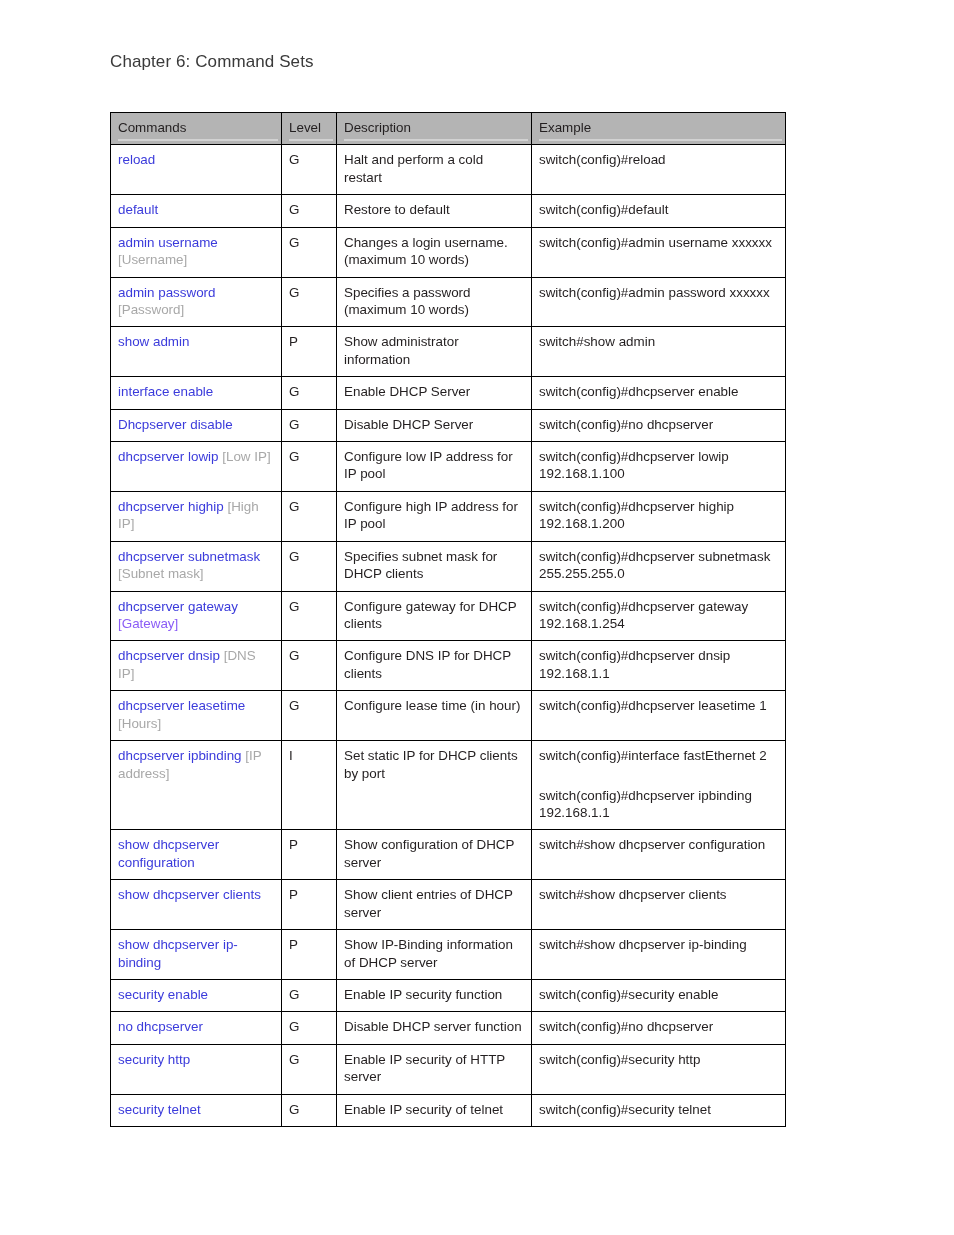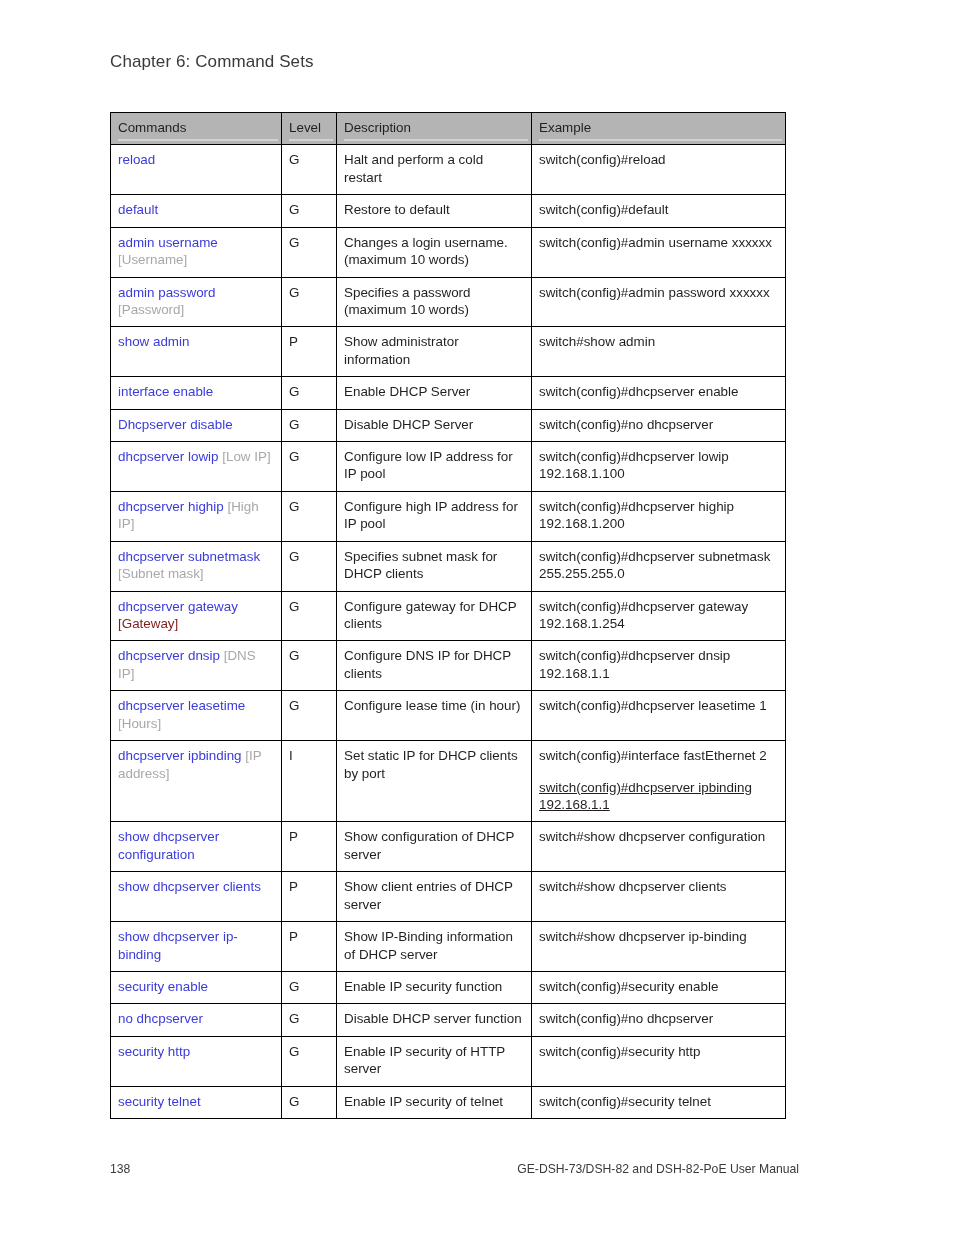--- a/index.html
+++ b/index.html
@@ -67,26 +67,26 @@
   }
   thead th::after{
     content:"";
     position:absolute;
     left:7px; right:3px; bottom:3px;
     height:2px;
     background:#d2d2d2;
   }
   td.cell-cmd { color: #3b3bdb; }
   td.cell-cmd .param { color: #a8a8a8; margin-top: 31px; }
-  td.cell-cmd .param-blue { color: #7f1d1d; }
+  td.cell-cmd .param-blue { color: #8b5cf6; }
   td.cell-lvl,
   td.cell-desc,
   td.cell-ex { color: #231f20; }
   td.cell-ex p { margin: 0; }
-  td.cell-ex p + p { margin-top: 14px; text-decoration: underline; }
+  td.cell-ex p + p { margin-top: 22px; }
 
   
   .footer {
     position: absolute;
     left: 110px;
     right: 110px;
     top: 1162px;
     height: 18px;
   }
   .footer .pagenum {
@@ -295,18 +295,14 @@
             <td class="cell-lvl">G</td>
             <td class="cell-desc">Enable IP security of telnet</td>
             <td class="cell-ex">
               <p>switch(config)#security telnet</p>
             </td>
           </tr>
         </tbody>
     </table>
   </div>
 
-  <div class="footer">
-    <span class="pagenum">138</span>
-    <span class="manual">GE-DSH-73/DSH-82 and DSH-82-PoE User Manual</span>
-  </div>
 
 </div>
 
 </body></html>

